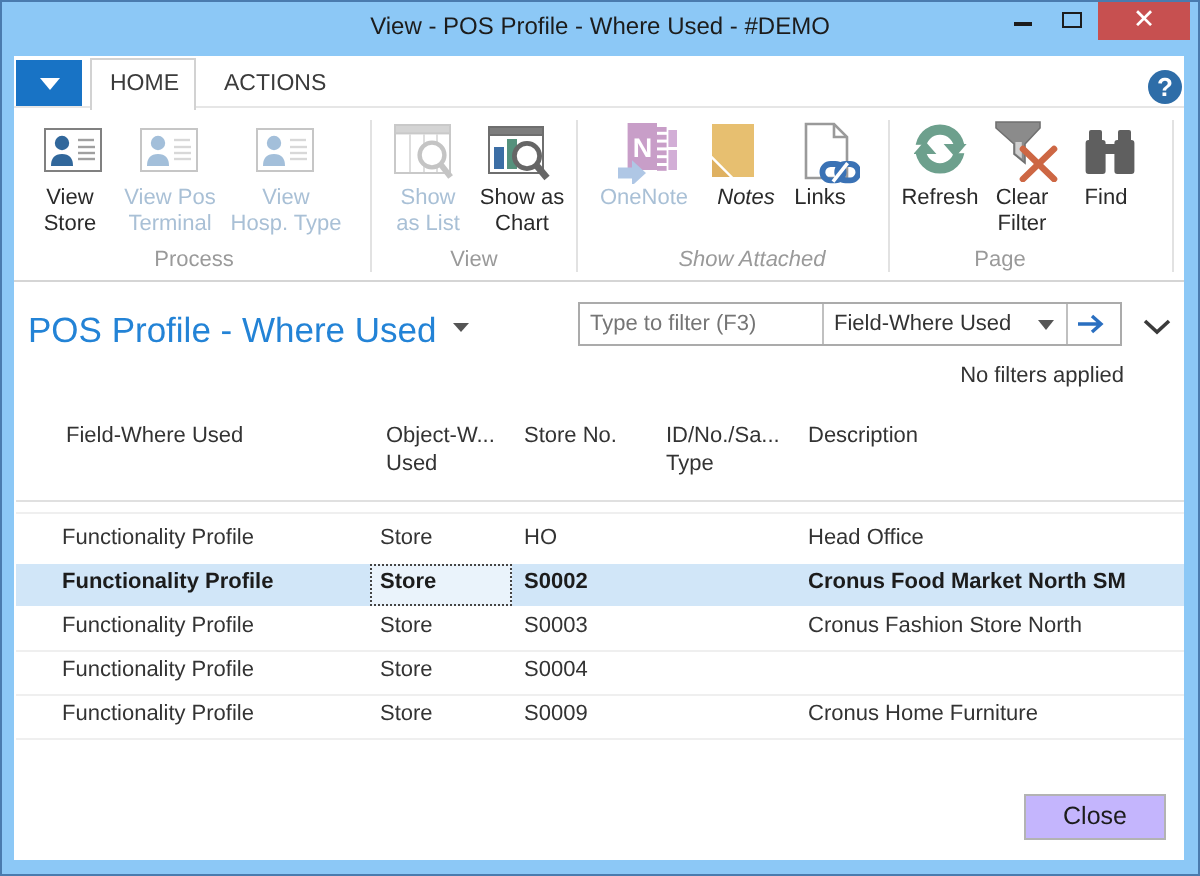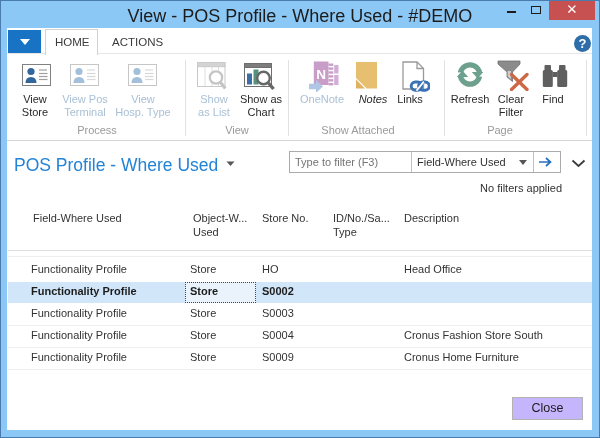--- a/index.html
+++ b/index.html
@@ -4,21 +4,21 @@
 <style>
   * { margin:0; padding:0; box-sizing:border-box; }
   html,body { width:600px; height:438px; overflow:hidden; }
   body { font-family:"Liberation Sans", sans-serif; position:relative; background:#fff; }
   .abs { position:absolute; }
   
   #frame { left:0; top:0; width:600px; height:438px; background:#8cc8f6; }
   #outline { left:0; top:0; width:600px; height:438px; border:1px solid #4a7bae; z-index:50; pointer-events:none; }
   #content { left:7px; top:28px; width:585px; height:402px; background:#ffffff; }
   
-  #titletext { left:0; top:6px; width:600px; text-align:center; font-size:18px; color:#1c1c1c; }
+  #titletext { left:0; top:6px; width:600px; text-align:center; font-size:12px; color:#1c1c1c; }
   #minbtn { left:507px; top:11px; width:9px; height:1.5px; background:#1c1c1c; }
   #maxbtn { left:531px; top:6px; width:10px; height:8px; border:1.5px solid #1c1c1c; }
   #closebtn { left:549px; top:1px; width:46px; height:19px; background:#c75050; color:#fff; text-align:center; font-size:13.5px; line-height:18.5px; }
   
   #appbtn { left:8px; top:30px; width:33px; height:23px; background:#1873c5; }
   #appbtn svg { position:absolute; left:12px; top:9px; }
   #hometab { left:45px; top:29px; width:53px; height:26px; border:1px solid #d2d2d2; border-bottom:none; background:#fff; z-index:5; }
   .tabtxt { font-size:11.5px; color:#3b3b3b; z-index:6; }
   #hometxt { left:55px; top:36px; }
   #actionstxt { left:112px; top:36px; }
@@ -199,21 +199,21 @@
 <div class="abs blabel" style="left:235px; width:52px;text-align:center;">Show as<br>Chart</div>
 <div class="abs blabel dis" style="left:296px; width:52px;">OneNote</div>
 <div class="abs blabel" style="left:351px; width:44px;font-style:italic;">Notes</div>
 <div class="abs blabel" style="left:389px; width:42px;">Links</div>
 <div class="abs blabel" style="left:447px; width:46px;">Refresh</div>
 <div class="abs blabel" style="left:488px; width:46px;">Clear<br>Filter</div>
 <div class="abs blabel" style="left:531px; width:44px;">Find</div>
 
 <div class="abs glabel" style="left:57px; width:80px;">Process</div>
 <div class="abs glabel" style="left:197px; width:80px;">View</div>
-<div class="abs glabel" style="left:318px; width:80px;">Show Attached</div>
+<div class="abs glabel" style="left:336px; width:80px;font-style:italic;">Show Attached</div>
 <div class="abs glabel" style="left:460px; width:80px;">Page</div>
 
 <div class="abs" id="pagetitle">POS Profile - Where Used</div>
 <svg class="abs" style="left:226px; top:160px;" width="9" height="7">
     <polygon points="0.5,1.5 8.5,1.5 4.5,6" fill="#555"></polygon>
   </svg>
 <div class="abs" id="filterbox"></div>
 <div class="abs" id="filterhint">Type to filter (F3)</div>
 <div class="abs" id="filtersep"></div>
 <div class="abs" id="filtersep2"></div>
@@ -241,32 +241,33 @@
   <span class="cell" style="left:23px">Functionality Profile</span>
   <span class="cell" style="left:182px">Store</span>
   <span class="cell" style="left:254px">HO</span>
   <span class="cell" style="left:396px">Head Office</span>
 </div>
 <div class="abs row" id="selrow" style="top:281.5px; height:21.8px;">
   <div id="focuscell"></div>
   <span class="cell" style="left:23px">Functionality Profile</span>
   <span class="cell" style="left:182px">Store</span>
   <span class="cell" style="left:254px">S0002</span>
+  <span class="cell" style="left:396px">Cronus Food Market North SM</span>
 </div>
 <div class="abs row" style="top:303.3px; height:21.8px;">
   <span class="cell" style="left:23px">Functionality Profile</span>
   <span class="cell" style="left:182px">Store</span>
   <span class="cell" style="left:254px">S0003</span>
+  <span class="cell" style="left:396px">Cronus Fashion Store North</span>
 </div>
 <div class="abs rline" style="top:325.1px"></div>
 <div class="abs row" style="top:325.4px; height:21.8px;">
   <span class="cell" style="left:23px">Functionality Profile</span>
   <span class="cell" style="left:182px">Store</span>
   <span class="cell" style="left:254px">S0004</span>
-  <span class="cell" style="left:396px">Cronus Fashion Store South</span>
 </div>
 <div class="abs rline" style="top:346.9px"></div>
 <div class="abs row" style="top:347.2px; height:21.8px;">
   <span class="cell" style="left:23px">Functionality Profile</span>
   <span class="cell" style="left:182px">Store</span>
   <span class="cell" style="left:254px">S0009</span>
   <span class="cell" style="left:396px">Cronus Home Furniture</span>
 </div>
 <div class="abs rline" style="top:368.9px"></div>
 

